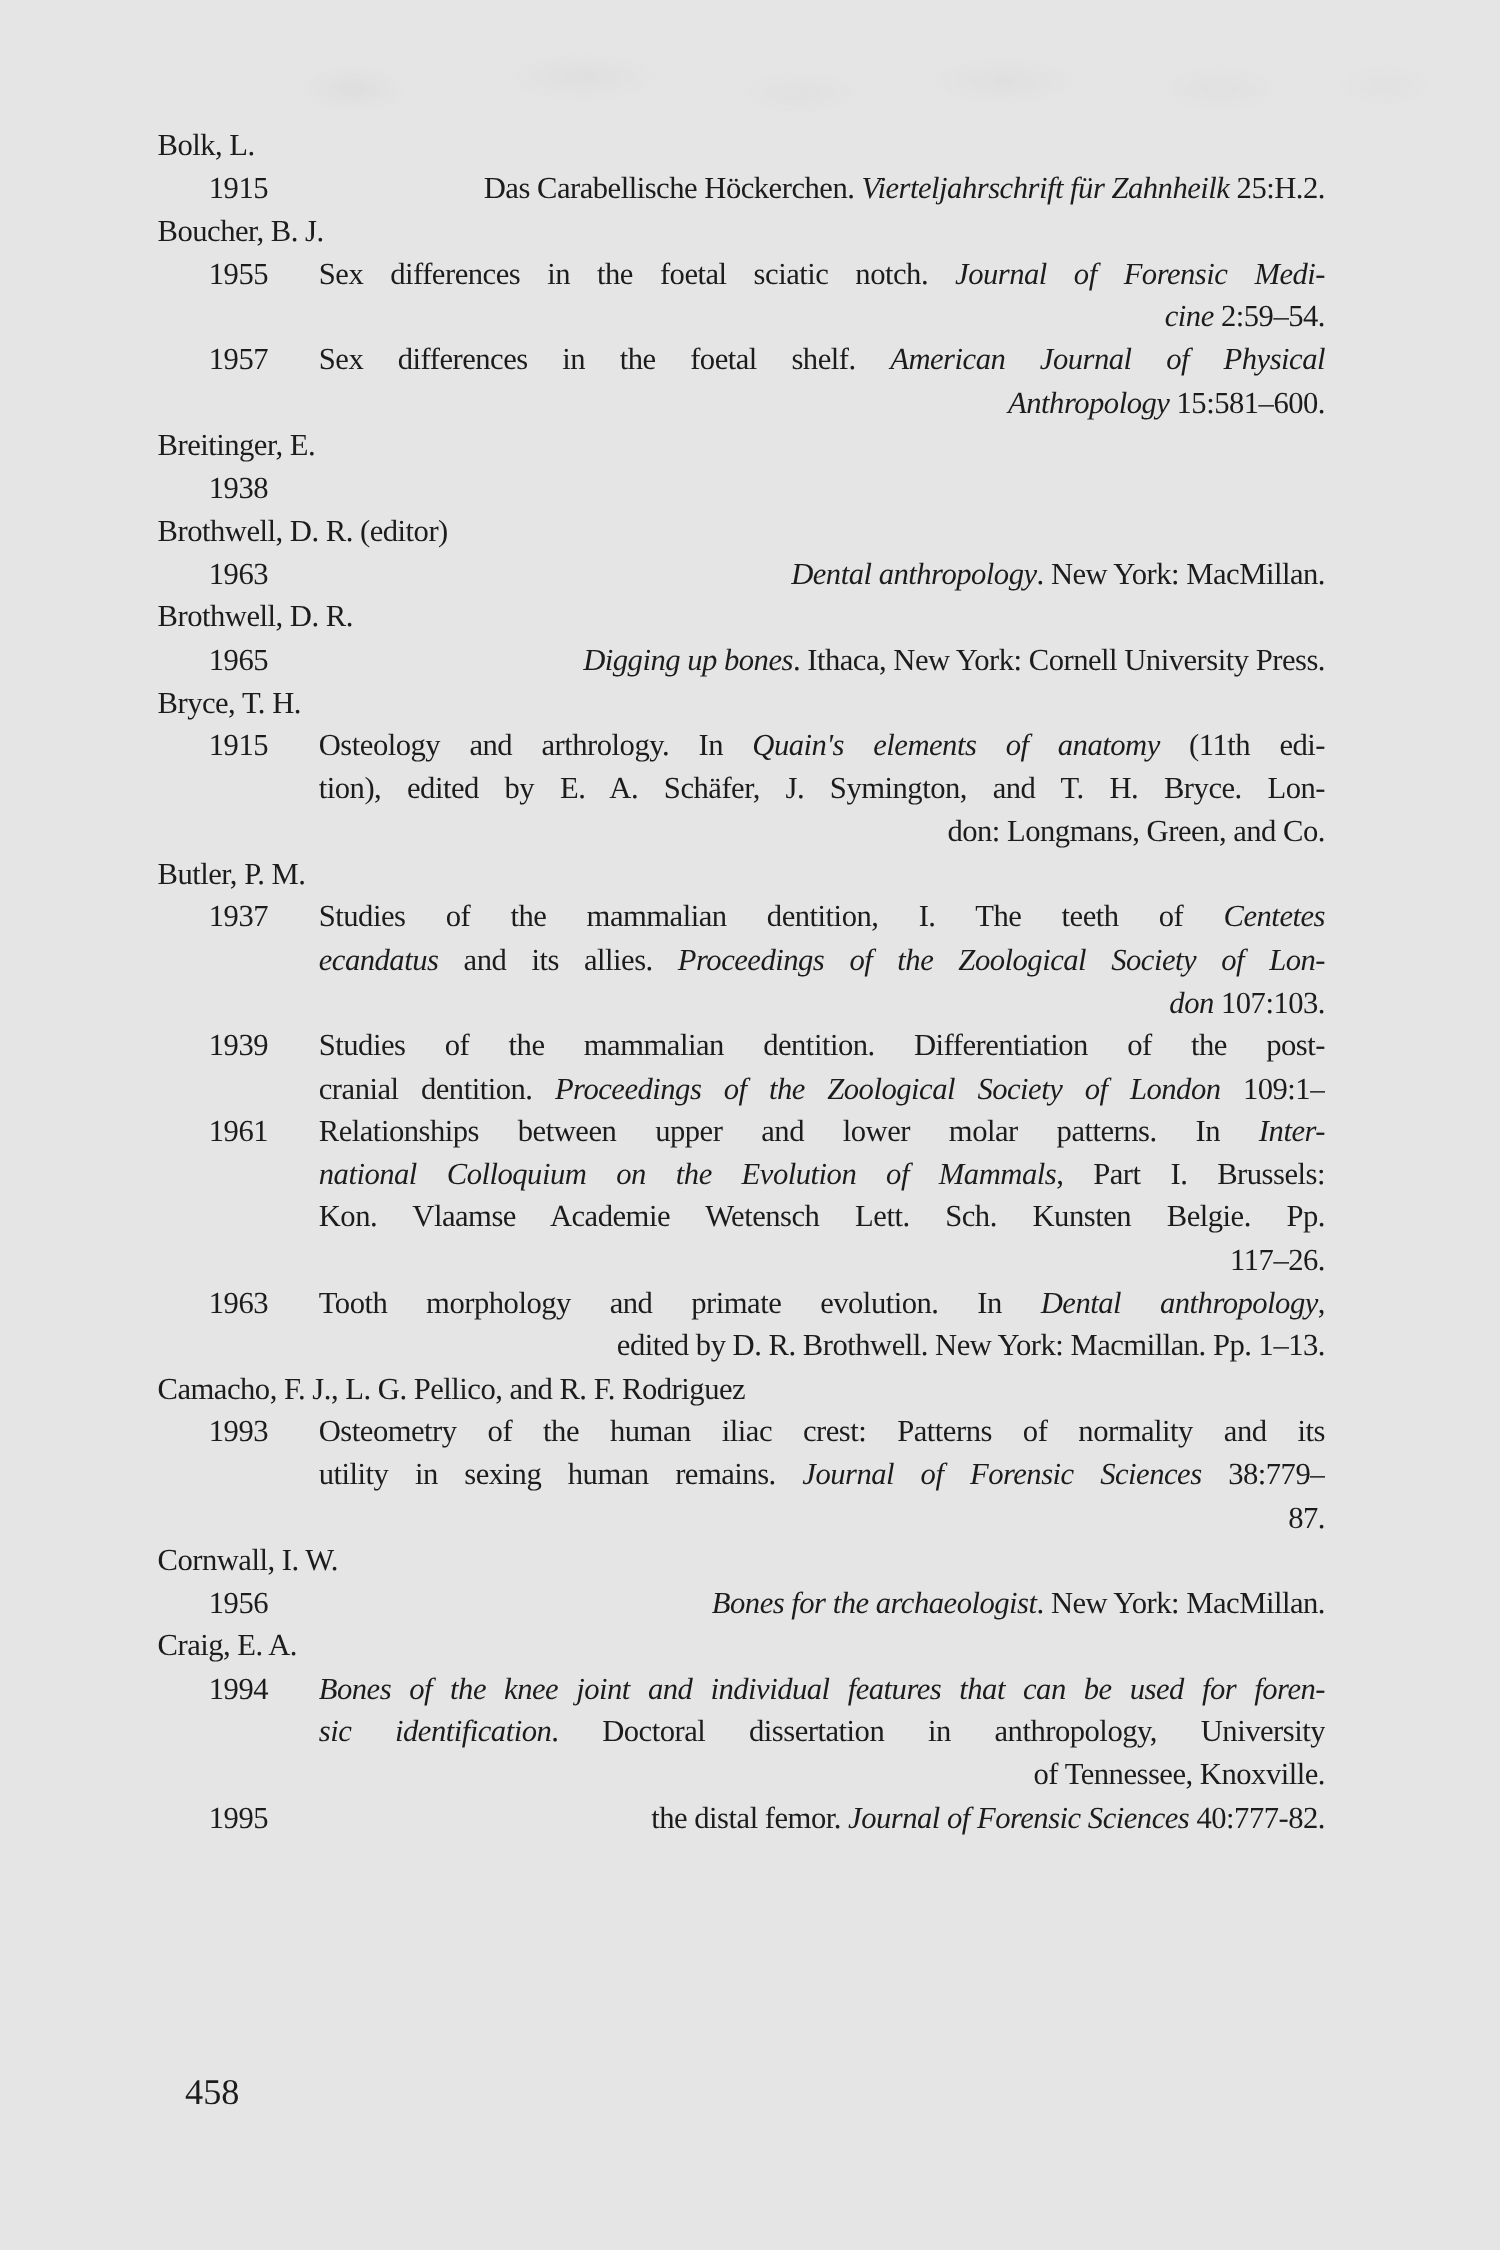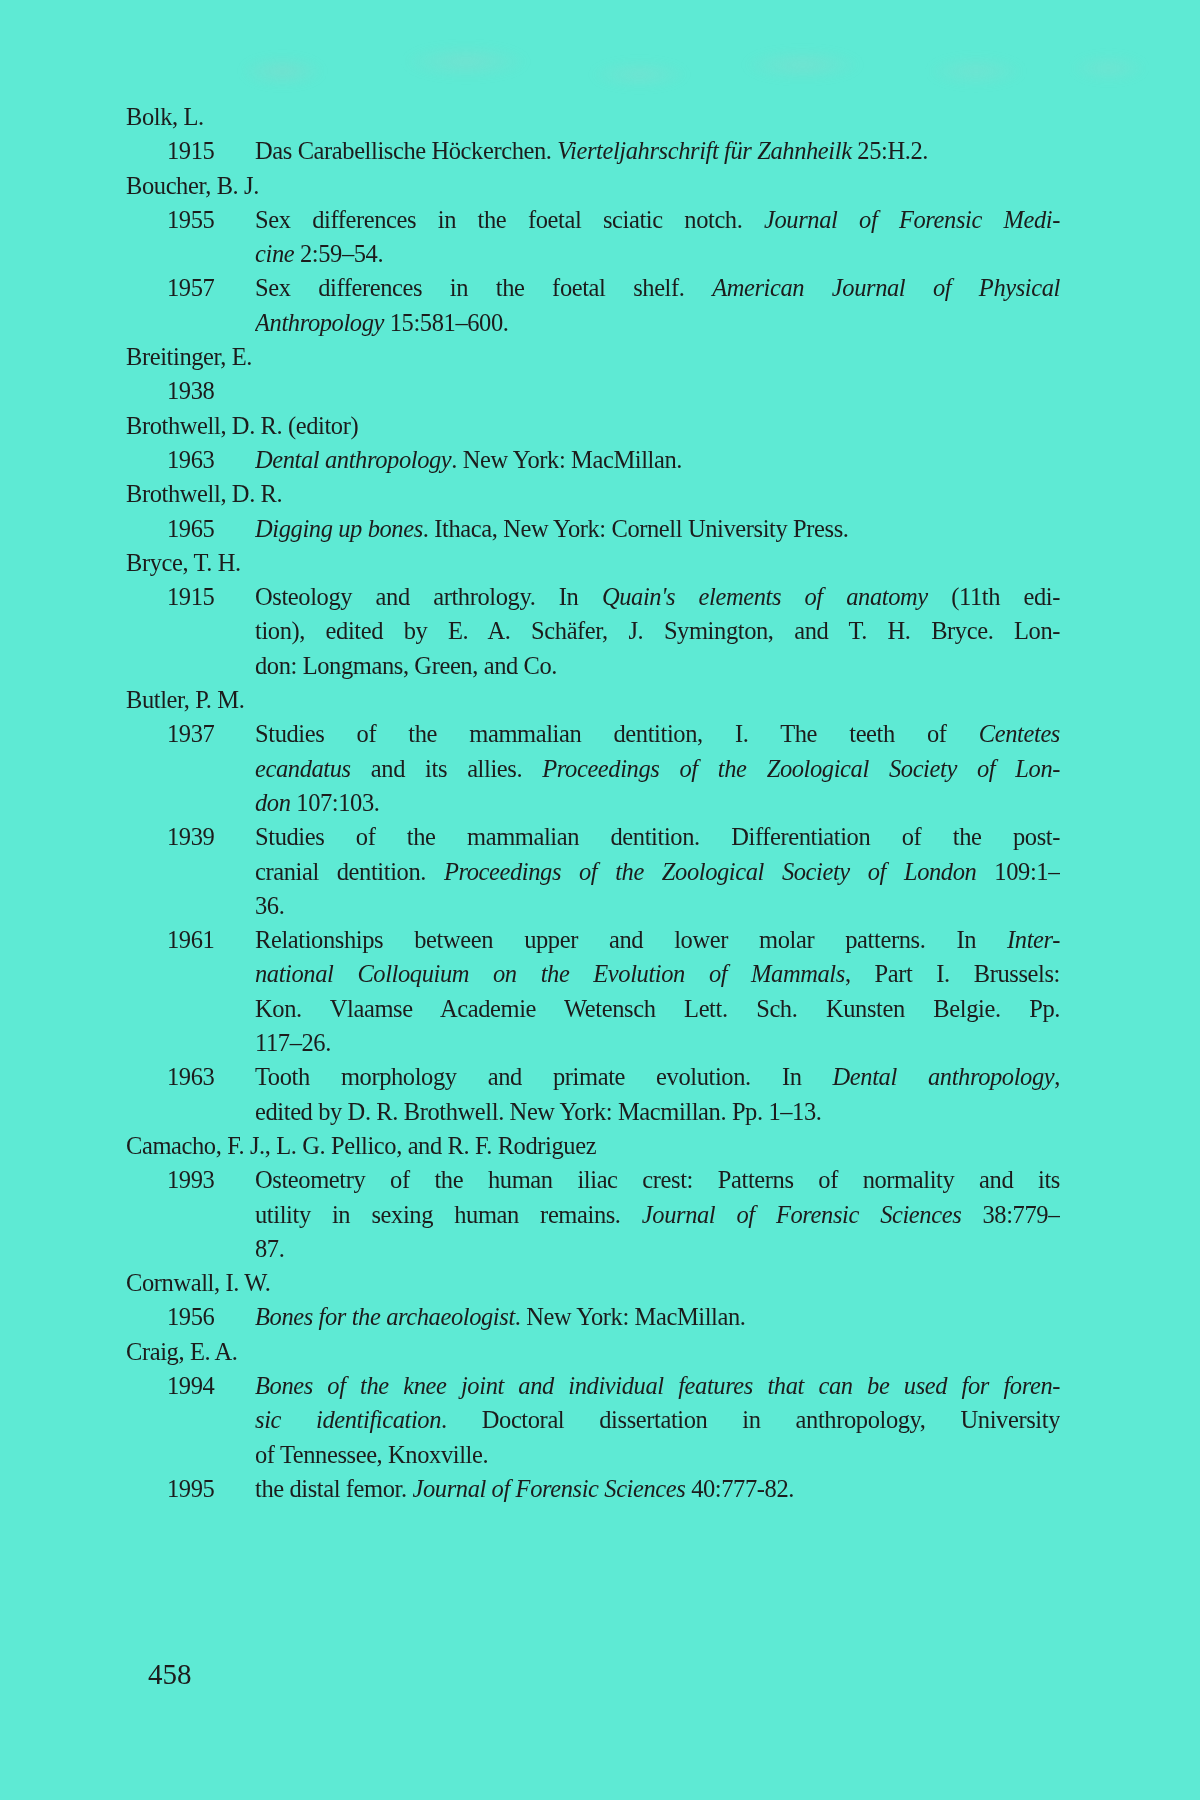--- a/index.html
+++ b/index.html
@@ -9,21 +9,21 @@
   body {
     width: 1200px;
     height: 1800px;
     position: relative;
     background: #fcfcfb;
     overflow: hidden;
   }
   .paper {
     position: absolute;
     inset: 0;
-    background: #5eead4;
+    background: #e5e5e5;
   }
   
   .ghost {
     position: absolute;
     top: 36px;
     left: 160px;
     width: 1020px;
     height: 64px;
     background:
       radial-gradient(60px 22px at 12% 55%, rgba(190,190,190,0.22), rgba(190,190,190,0) 70%),
@@ -61,20 +61,21 @@
     height: 34.3px;
     overflow: hidden;
   }
   .lines {
     flex: none;
     width: 805px;
   }
   .line {
     height: 34.3px;
     overflow: hidden;
+    text-align: right;
   }
   .line.just {
     text-align: justify;
     text-align-last: justify;
   }
   .line i, .author i {
     font-style: italic;
   }
   .pageno {
     position: absolute;
@@ -160,21 +161,20 @@
             <div class="line just"><span>Studies of the mammalian dentition, I. The teeth of </span><i>Centetes</i></div>
             <div class="line just"><i>ecandatus</i><span> and its allies. </span><i>Proceedings of the Zoological Society of Lon-</i></div>
             <div class="line"><i>don</i><span> 107:103.</span></div>
           </div>
         </div>
         <div class="work">
           <div class="year">1939</div>
           <div class="lines">
             <div class="line just"><span>Studies of the mammalian dentition. Differentiation of the post-</span></div>
             <div class="line just"><span>cranial dentition. </span><i>Proceedings of the Zoological Society of London</i><span> 109:1–</span></div>
-            <div class="line"><span>36.</span></div>
           </div>
         </div>
         <div class="work">
           <div class="year">1961</div>
           <div class="lines">
             <div class="line just"><span>Relationships between upper and lower molar patterns. In </span><i>Inter-</i></div>
             <div class="line just"><i>national Colloquium on the Evolution of Mammals</i><span>, Part I. Brussels:</span></div>
             <div class="line just"><span>Kon. Vlaamse Academie Wetensch Lett. Sch. Kunsten Belgie. Pp.</span></div>
             <div class="line"><span>117–26.</span></div>
           </div>

